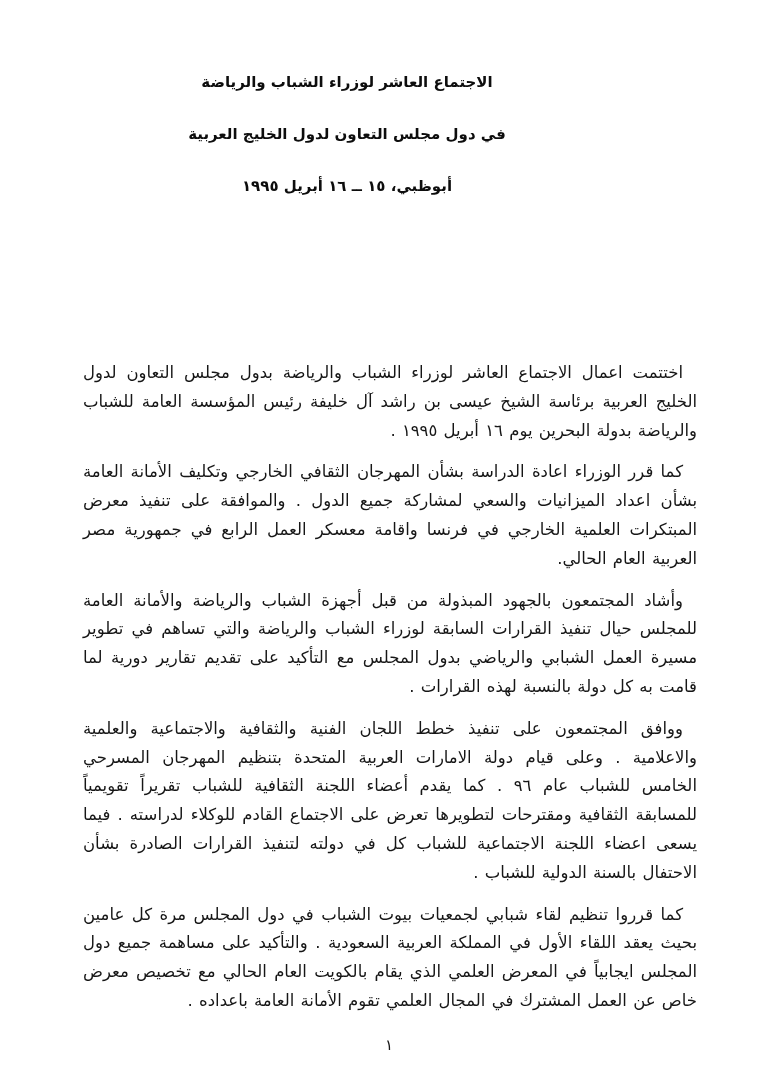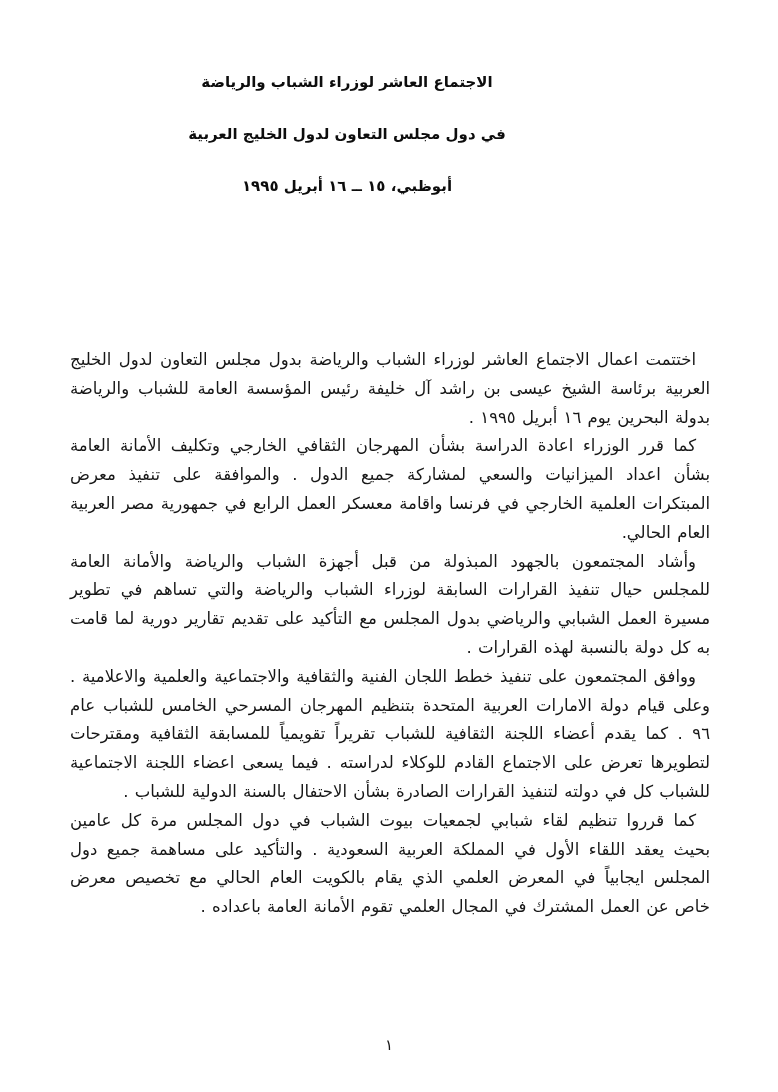--- a/index.html
+++ b/index.html
@@ -31,21 +31,21 @@
   }
   .body-text {
     padding: 118px 68px 0 70px;
     font-size: 16.5px;
     line-height: 28.8px;
     text-align: justify;
     text-align-last: right;
     color: #161616;
   }
   .body-text p {
-    margin: 0;
+    margin: 13px;
     text-indent: 14px;
     word-spacing: 1px;
   }
   .page-footer {
     position: absolute;
     bottom: 38px;
     left: 0;
     right: 0;
     text-align: center;
   }

